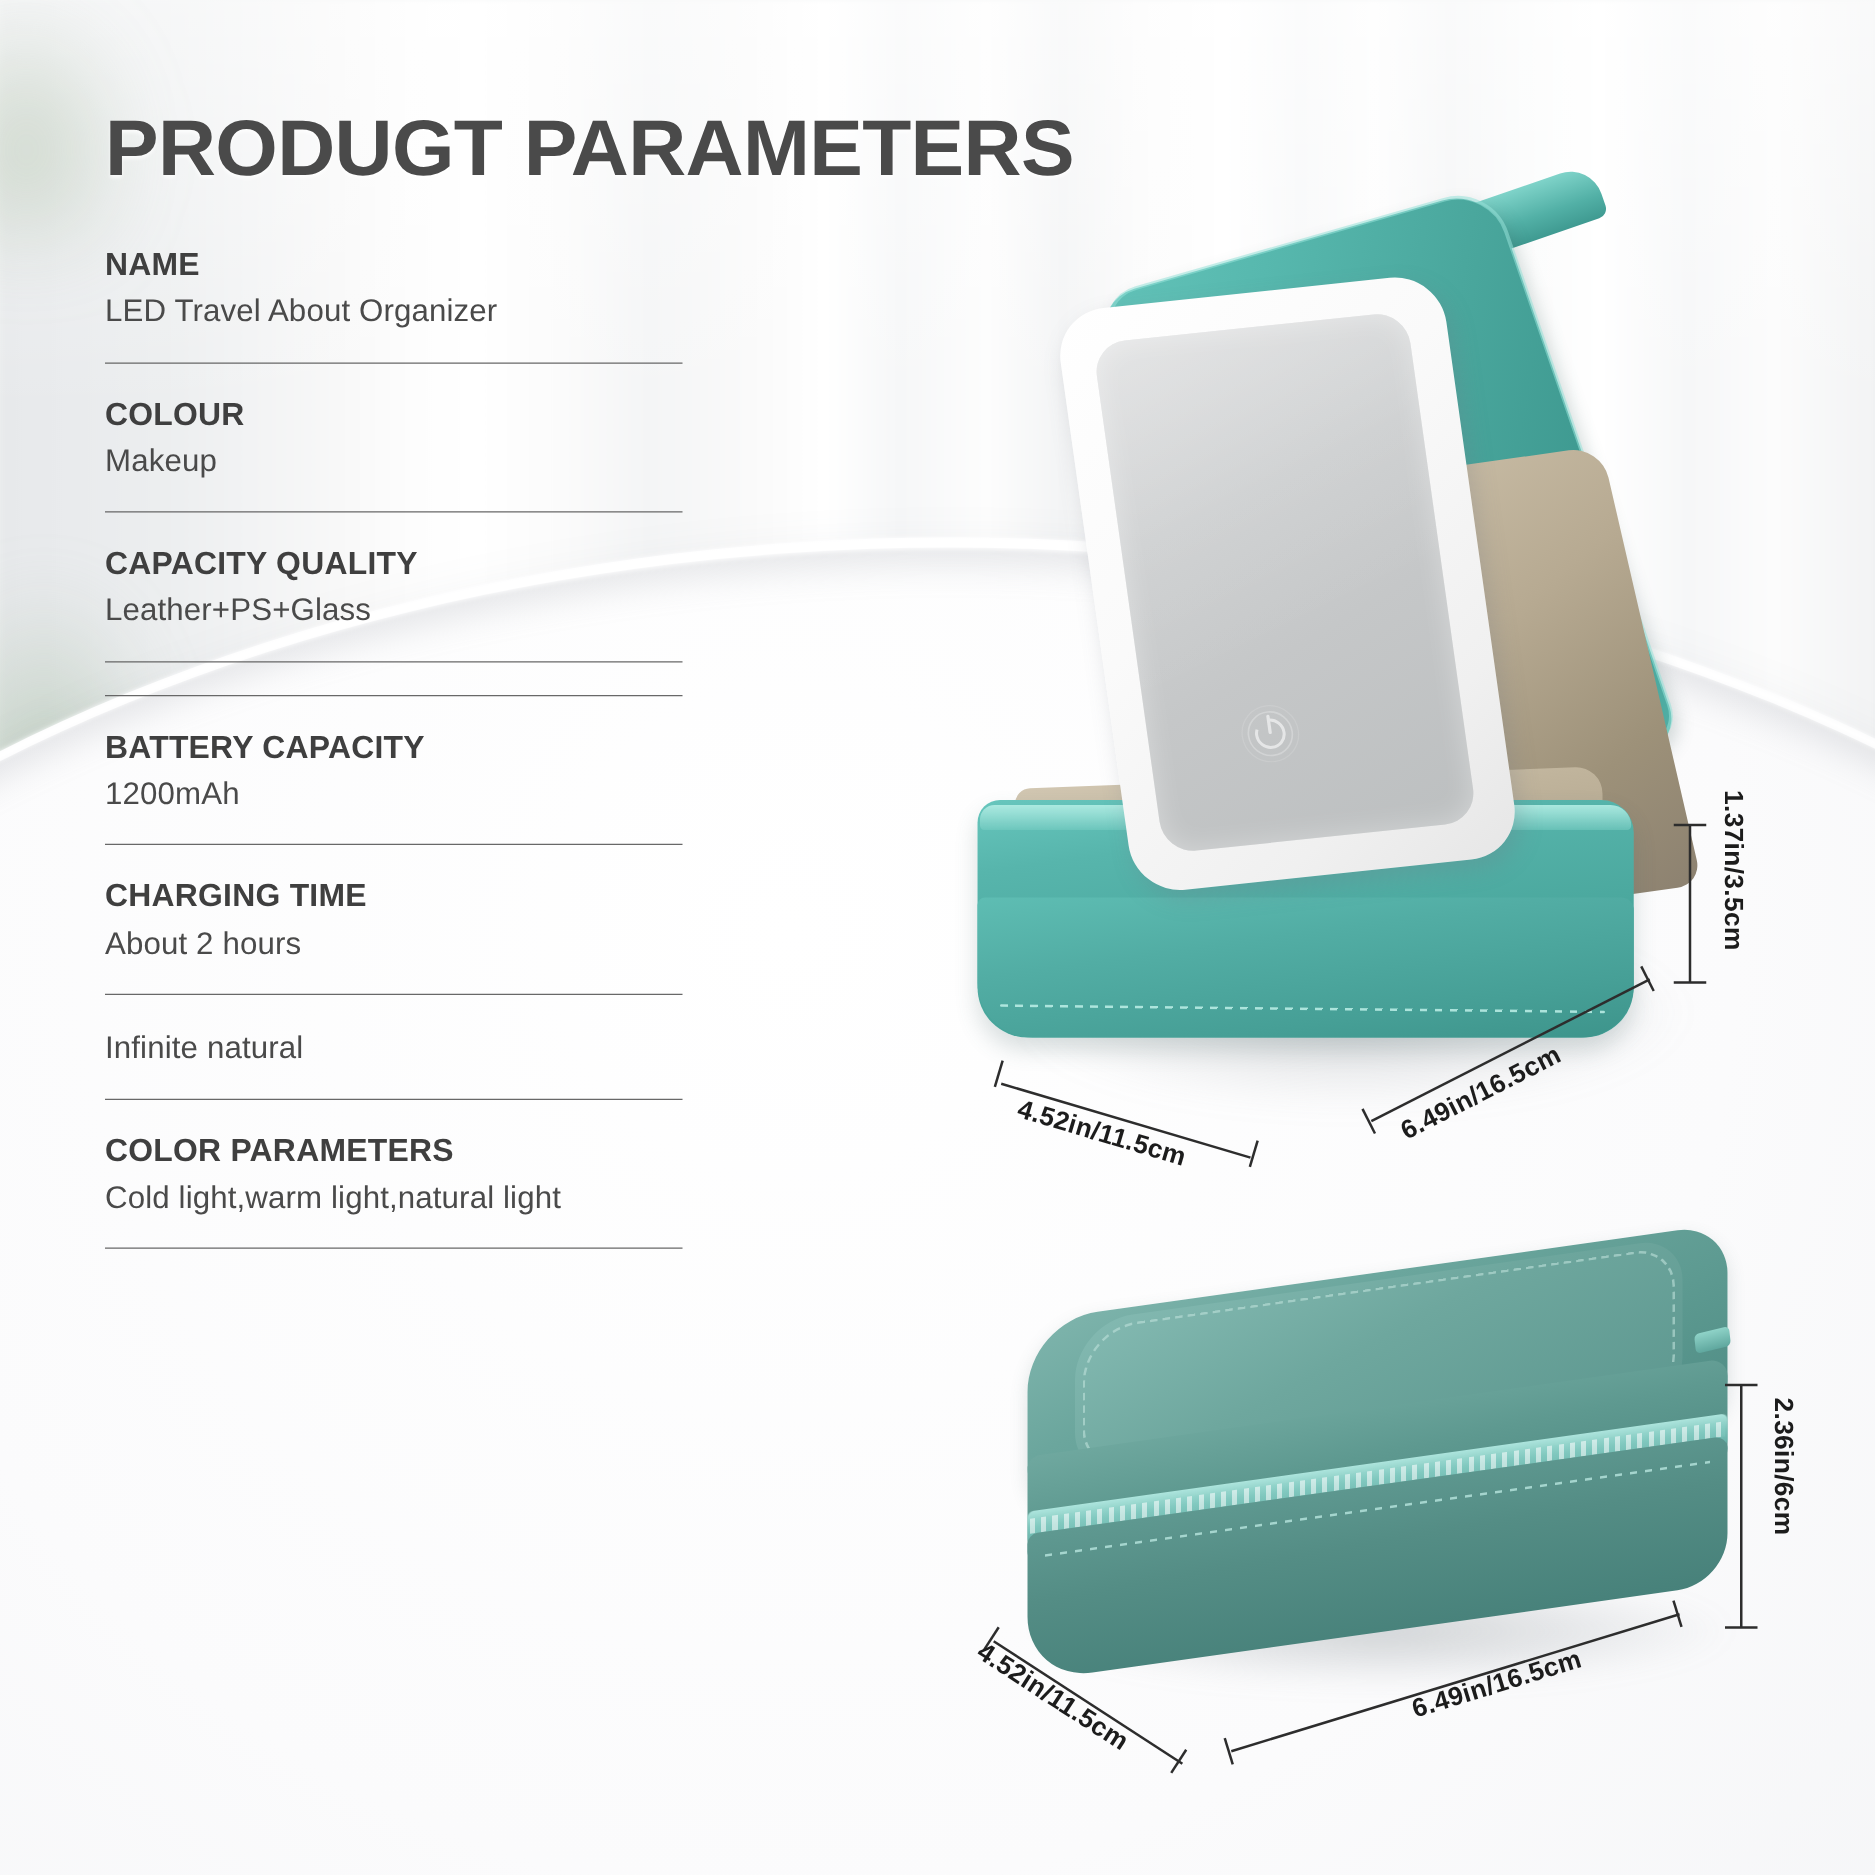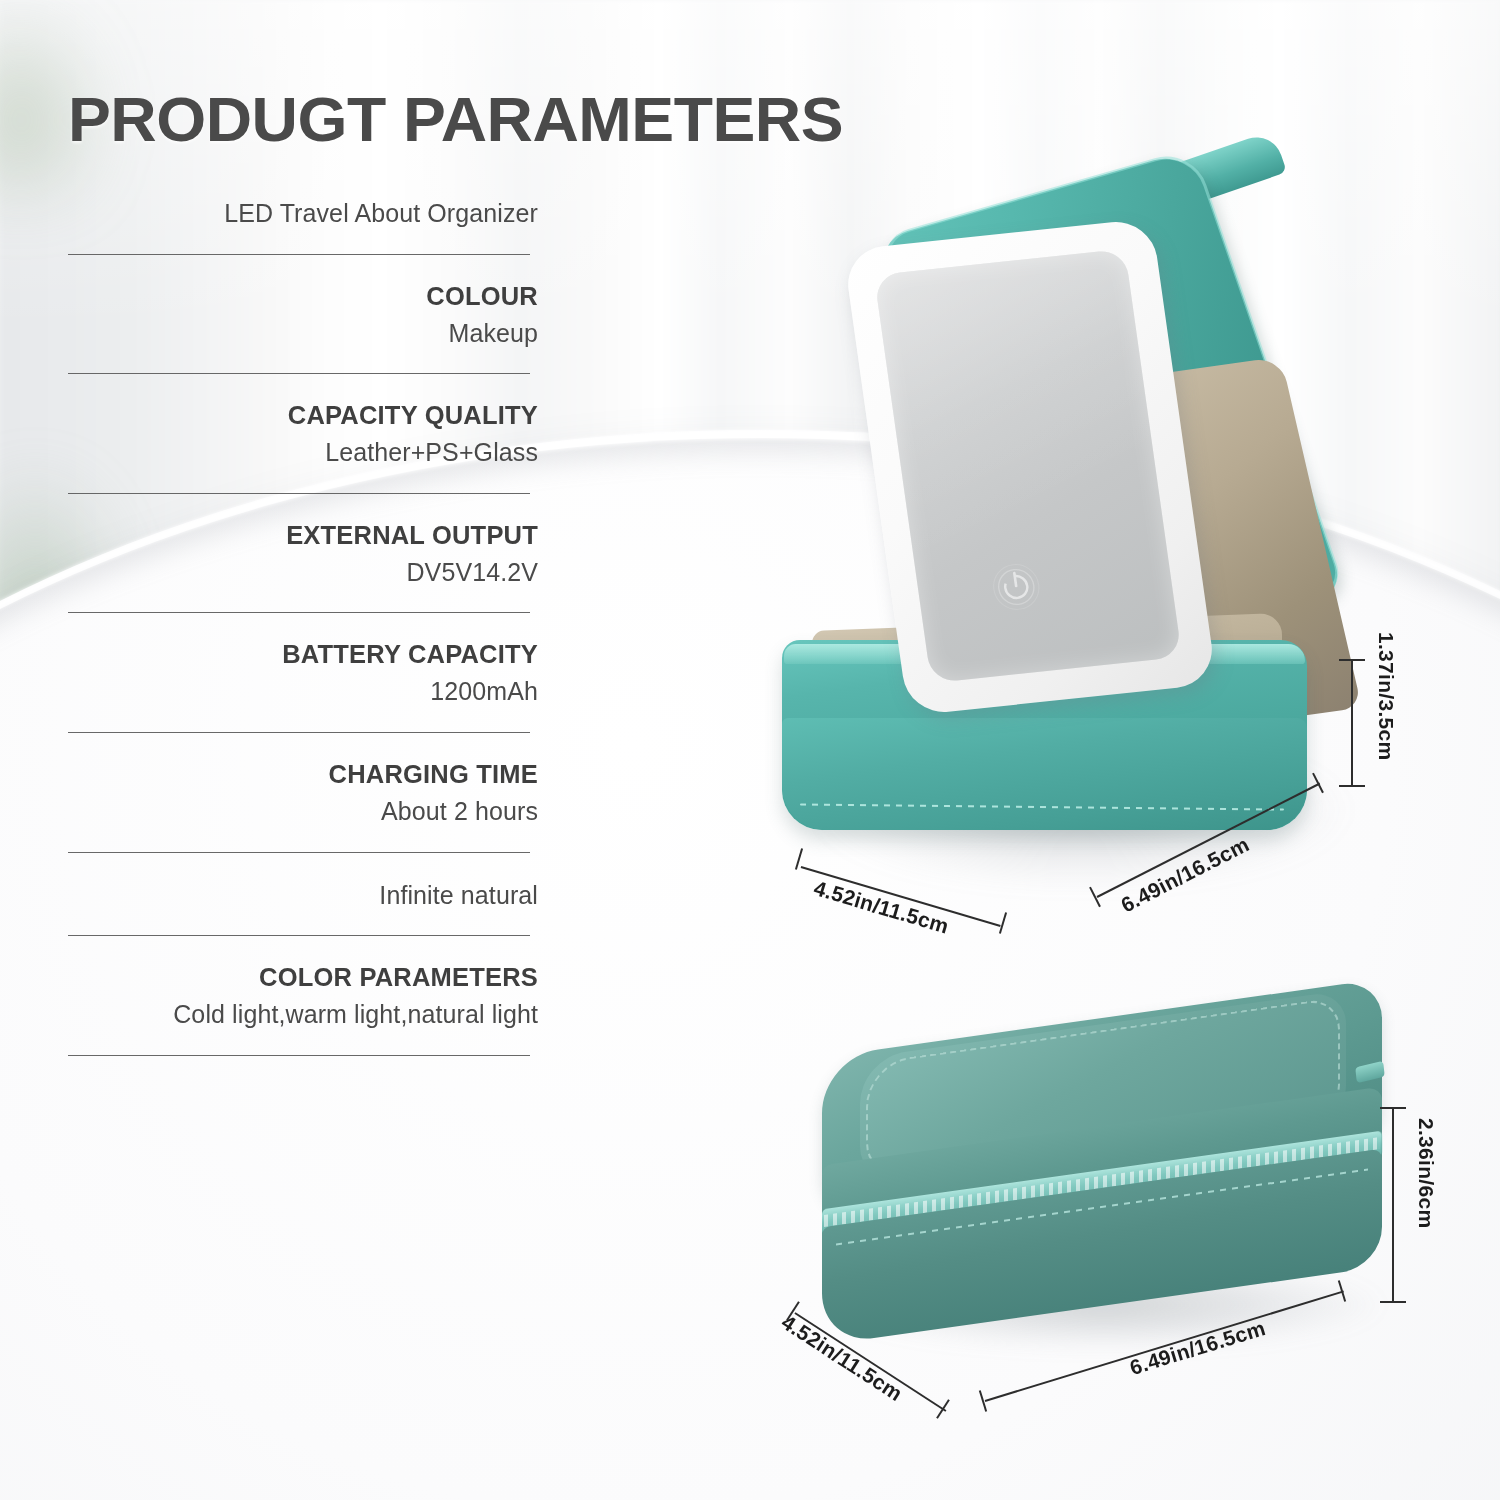--- a/index.html
+++ b/index.html
@@ -86,21 +86,21 @@
     filter:blur(1.2px);
   }
   .wood-shadow{
     position:absolute; left:0; bottom:0; width:700px; height:210px;
     background:linear-gradient(160deg, rgba(90,80,75,.0) 35%, rgba(70,60,55,.22) 100%);
     filter:blur(14px);
   }
 
   
   .spec-panel{
-    position:absolute; left:68px; top:88px; width:470px;text-align:right;
+    position:absolute; left:84px; top:88px; width:470px;
   }
   .page-title{
     font-size:63px;
     font-weight:bold;
     letter-spacing:-0.5px;
     color:#4a4a4a;
     line-height:1;
     margin-bottom:46px;
     text-shadow:0 2px 3px rgba(255,255,255,.75);
     white-space:nowrap;
@@ -361,40 +361,37 @@
 
   <div class="table-top"></div>
   <div class="table-rim-shadow"></div>
   <div class="table-edge"></div>
 
   <div class="spec-panel">
 
     <div class="page-title">PRODUGT PARAMETERS</div>
 
     <div class="spec-row">
+      <div class="spec-label">NAME</div>
       <div class="spec-value">LED Travel About Organizer</div>
     </div>
     <div class="spec-divider"></div>
 
     <div class="spec-row">
       <div class="spec-label">COLOUR</div>
       <div class="spec-value">Makeup</div>
     </div>
     <div class="spec-divider"></div>
 
     <div class="spec-row">
       <div class="spec-label">CAPACITY QUALITY</div>
       <div class="spec-value">Leather+PS+Glass</div>
     </div>
     <div class="spec-divider"></div>
 
-    <div class="spec-row">
-      <div class="spec-label">EXTERNAL OUTPUT</div>
-      <div class="spec-value">DV5V14.2V</div>
-    </div>
     <div class="spec-divider"></div>
 
     <div class="spec-row">
       <div class="spec-label">BATTERY CAPACITY</div>
       <div class="spec-value">1200mAh</div>
     </div>
     <div class="spec-divider"></div>
 
     <div class="spec-row">
       <div class="spec-label">CHARGING TIME</div>

